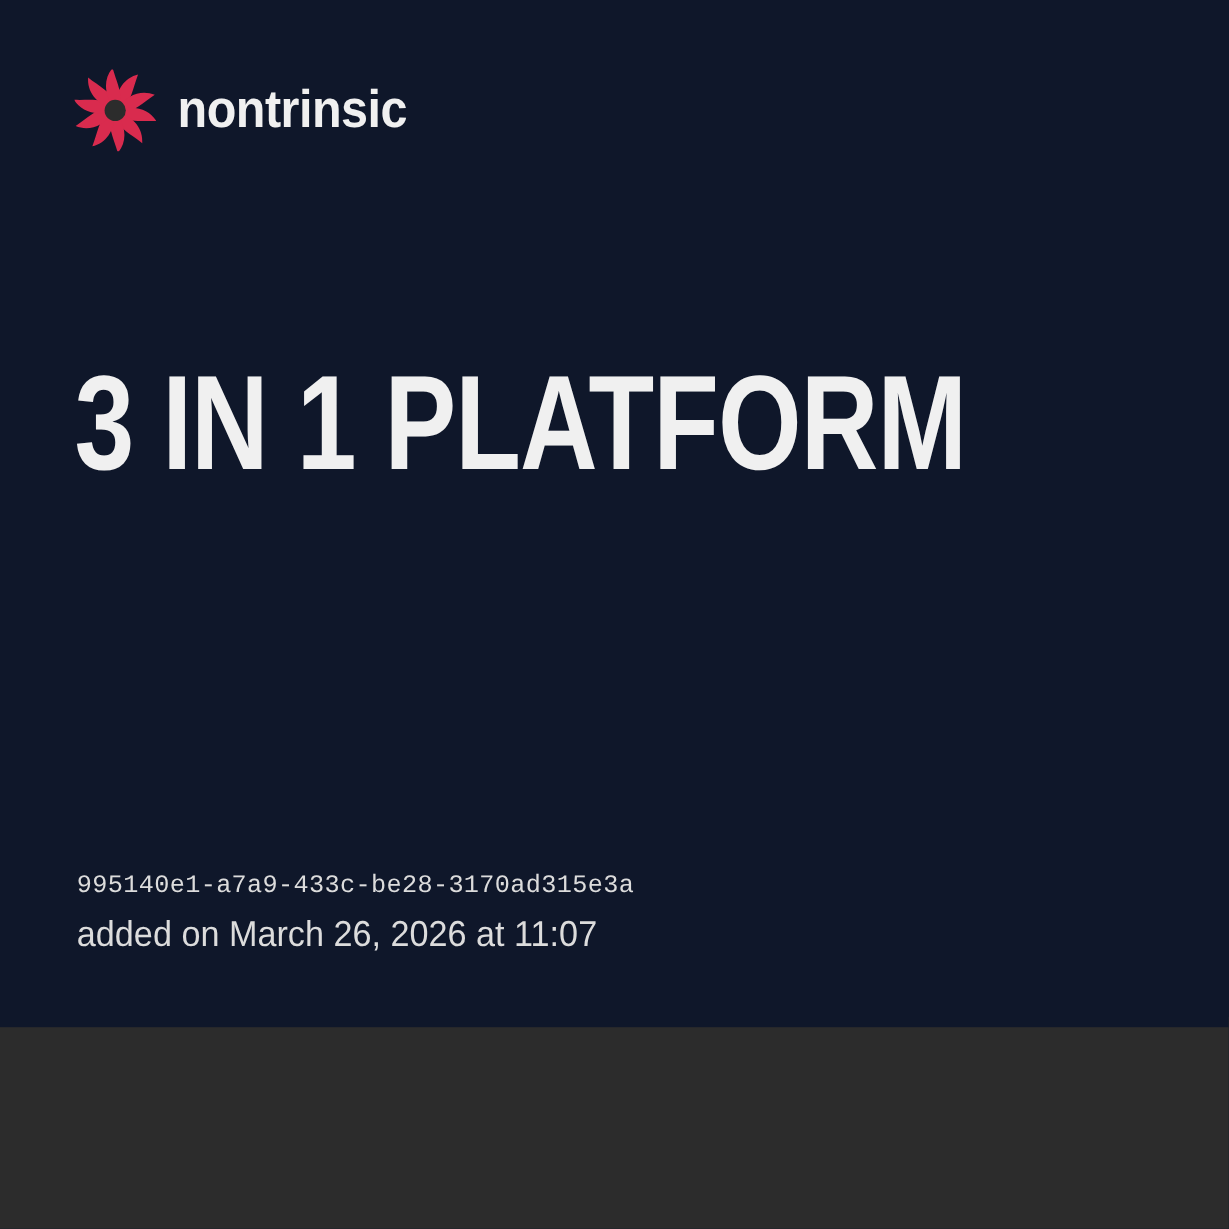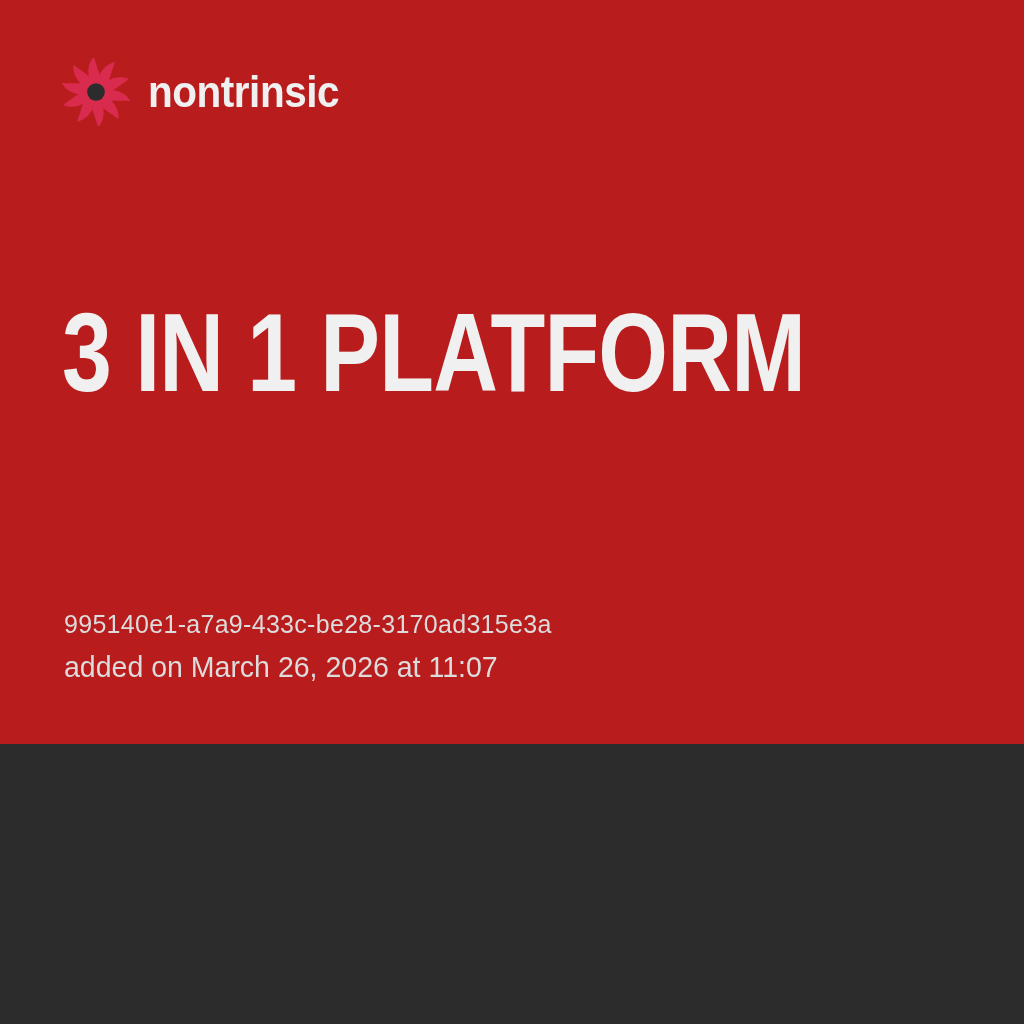--- a/index.html
+++ b/index.html
@@ -11,22 +11,22 @@
     width: 1024px;
     height: 1024px;
     background: #2c2c2c;
     font-family: "Liberation Sans", sans-serif;
     overflow: hidden;
   }
 
   .card {
     position: relative;
     width: 1024px;
-    height: 744px;
-    background: #b91c1c;
+    height: 856px;
+    background: #0f172a;
     box-sizing: border-box;
   }
 
   
   .brand {
     position: absolute;
     left: 62px;
     top: 58px;
     display: flex;
     align-items: center;
@@ -71,22 +71,22 @@
 
   
   .meta {
     position: absolute;
     left: 64px;
     bottom: 56px;
     width: 900px;
   }
 
   .meta-id {
-    font-family: Liberation Sans, sans-serif;
-    font-size: 25px;
+    font-family: Liberation Mono, monospace;
+    font-size: 21px;
     color: #dcdcdc;
     line-height: 1.45;
     letter-spacing: 0.3px;
     white-space: nowrap;
   }
 
   .meta-date {
     font-family: "Liberation Sans Narrow", "Liberation Sans", sans-serif;
     font-size: 30px;
     color: #dcdcdc;

